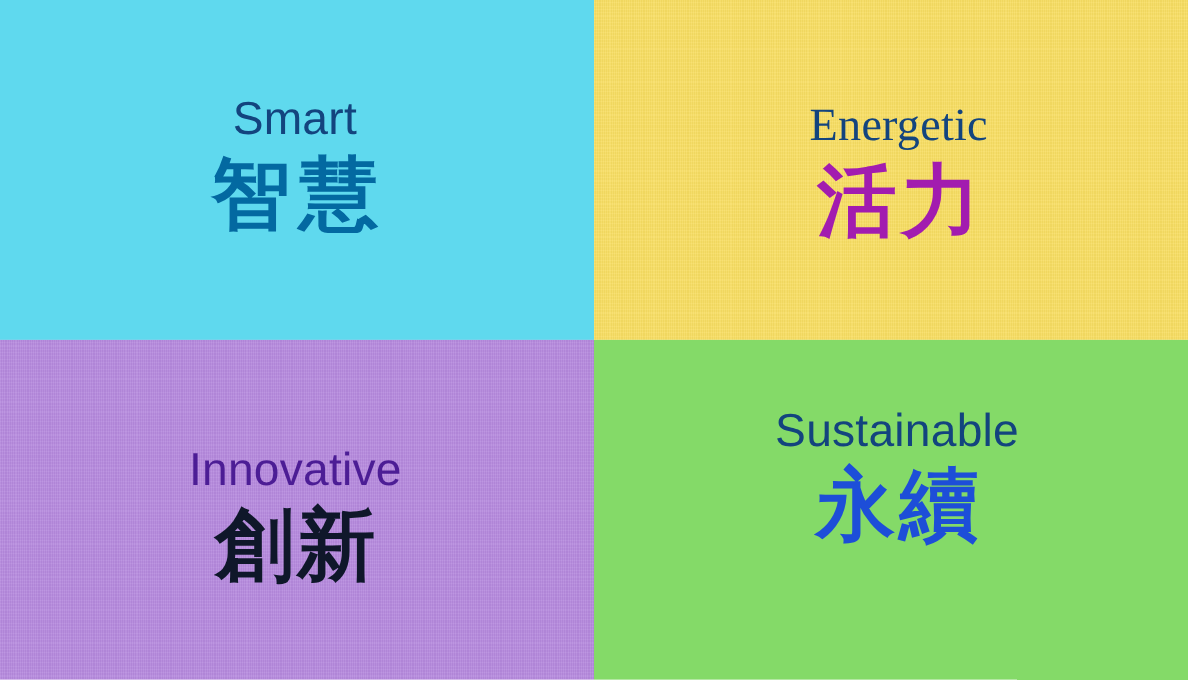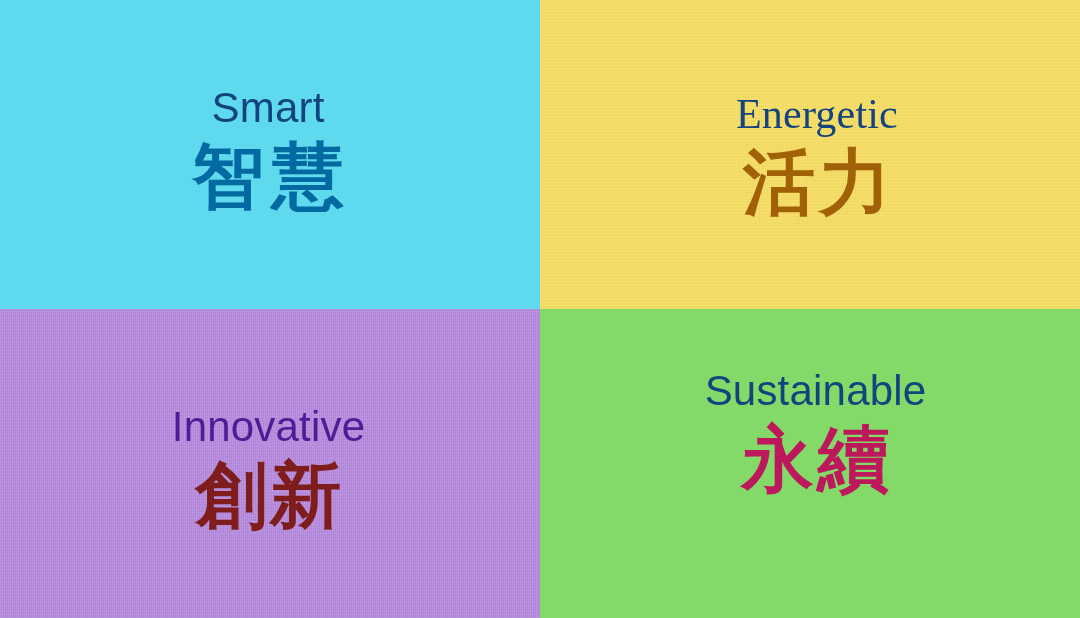--- a/index.html
+++ b/index.html
@@ -110,32 +110,32 @@
     <div class="quad q-smart tex-flat" style="background:#5fd9ee">
       <div class="text-block">
         <div class="label-en" style="color: rgb(19, 68, 126);">Smart</div>
         <div class="label-zh" style="color: #0369a1;">智慧</div>
       </div>
     </div>
 
     <div class="quad q-energetic tex-strong" style="background:#f8de63">
       <div class="text-block">
         <div class="label-en" style="color: rgb(19, 68, 126); font-family: Liberation Serif, serif;">Energetic</div>
-        <div class="label-zh" style="color: #a16207;">活力</div>
+        <div class="label-zh" style="color: #a21caf;">活力</div>
       </div>
     </div>
 
     <div class="quad q-innovative tex-strong" style="background:#b68ade">
       <div class="text-block">
         <div class="label-en" style="color: #4c1d95;">Innovative</div>
-        <div class="label-zh" style="color: #7f1d1d;">創新</div>
+        <div class="label-zh" style="color: #0f172a;">創新</div>
       </div>
     </div>
 
     <div class="quad q-sustainable tex-flat" style="background:#84da68">
       <div class="text-block">
         <div class="label-en" style="color: rgb(19, 68, 126);">Sustainable</div>
-        <div class="label-zh" style="color: #be185d;">永續</div>
+        <div class="label-zh" style="color: #1d4ed8;">永續</div>
       </div>
     </div>
 
   </div>
 </div>
 
 </body></html>

